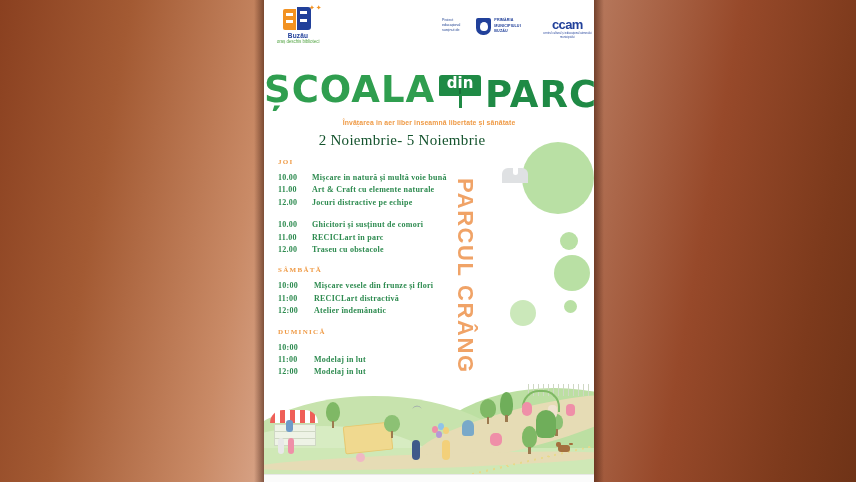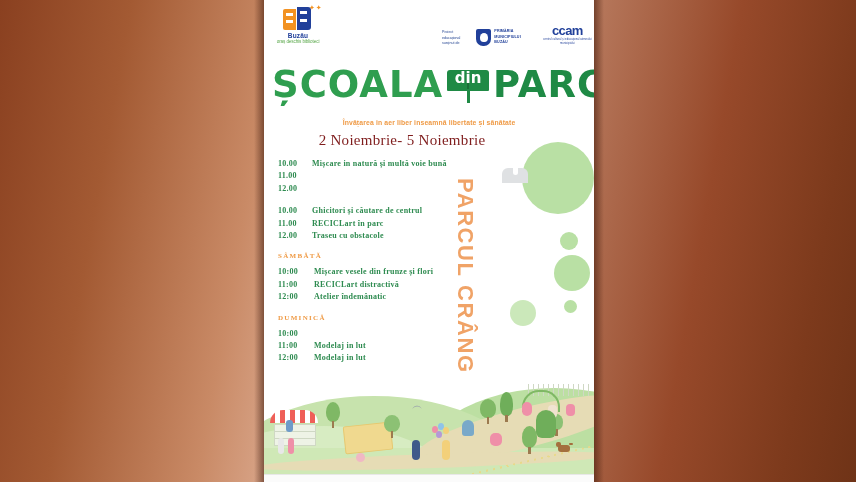--- a/index.html
+++ b/index.html
@@ -165,23 +165,23 @@
   #buzau-tag {
     font-size: 4.6px;
     color: #5aa84b;
     letter-spacing: -.1px;
     line-height: 1.15;
     margin-top: 0px;
   }
 
   #support-block {
     position: absolute;
-    left: 178px; top: 24px;
+    left: 178px; top: 18px;
     display: flex;
-    align-items: flex-end;
+    align-items: flex-start;
     gap: 6px;
   }
   #support-label {
     font-size: 3.6px;
     color: #1d3f8f;
     line-height: 1.45;
     width: 34px;
     text-align: left;
   }
   #primaria-logo {
@@ -225,38 +225,38 @@
     font-size: 2.7px;
     color: #21409a;
     line-height: 1.5;
     margin-top: 1px;
     letter-spacing: .05px;
   }
 
   
   #title-wrap {
     position: absolute;
-    left: 8px; top: 66px;
+    left: 0; top: 66px;
     width: 330px;
     text-align: center;
   }
   #title {
     font-family: "DejaVu Sans", sans-serif;
     font-size: 37px;
     font-weight: bold;
     color: #2e9c4e;
     letter-spacing: 1px;
     line-height: 1;
     display: inline-flex;
     align-items: center;
     justify-content: center;
     gap: 2px;
   }
   #title .word-a { color: #2f9e4f; }
-  #title .word-b { color: #1f8a45; }
+  #title .word-b { color: #1f8a45; margin-top: 10px; }
   #title-book {
     position: relative;
     display: inline-block;
     width: 42px;
     height: 36px;
     margin: 0 2px;
     vertical-align: middle;
   }
   #title-book .book-body {
     position: absolute;
@@ -301,21 +301,21 @@
     color: #ef9a45;
     letter-spacing: .15px;
   }
   #daterange {
     position: absolute;
     left: 0; top: 132px;
     width: 276px;
     text-align: center;
     font-family: "Liberation Serif", serif;
     font-size: 15px;
-    color: #7f1d1d;
+    color: #14532d;
     letter-spacing: .3px;
   }
 
   
   #park-label {
     position: absolute;
     left: 214px;
     top: 178px;
     width: 210px;
     transform: rotate(90deg);
@@ -560,39 +560,42 @@
     </div>
 
     <div id="subtitle">Învățarea in aer liber inseamnă libertate și sănătate</div>
     <div id="daterange">2 Noiembrie- 5 Noiembrie</div>
 
     <div id="park-label">PARCUL CRÂNG</div>
 
     <div id="schedule">
 
       <div class="day-block">
+        <div class="day-name">JOI</div>
         <div class="day-rows">
           <div class="row">
             <span class="time">10.00</span>
             <span class="act">Mișcare in natură și multă voie bună</span>
           </div>
           <div class="row">
             <span class="time">11.00</span>
+            <span class="act">Art &amp; Craft cu elemente naturale</span>
           </div>
           <div class="row">
             <span class="time">12.00</span>
+            <span class="act">Jocuri distractive pe echipe</span>
           </div>
         </div>
       </div>
 
       <div class="day-block">
         <div class="day-rows">
           <div class="row">
             <span class="time">10.00</span>
-            <span class="act">Ghicitori și căutare de centrul</span>
+            <span class="act">Ghicitori și susținut de comori</span>
           </div>
           <div class="row">
             <span class="time">11.00</span>
             <span class="act">RECICLart în parc</span>
           </div>
           <div class="row">
             <span class="time">12.00</span>
             <span class="act">Traseu cu obstacole</span>
           </div>
         </div>

